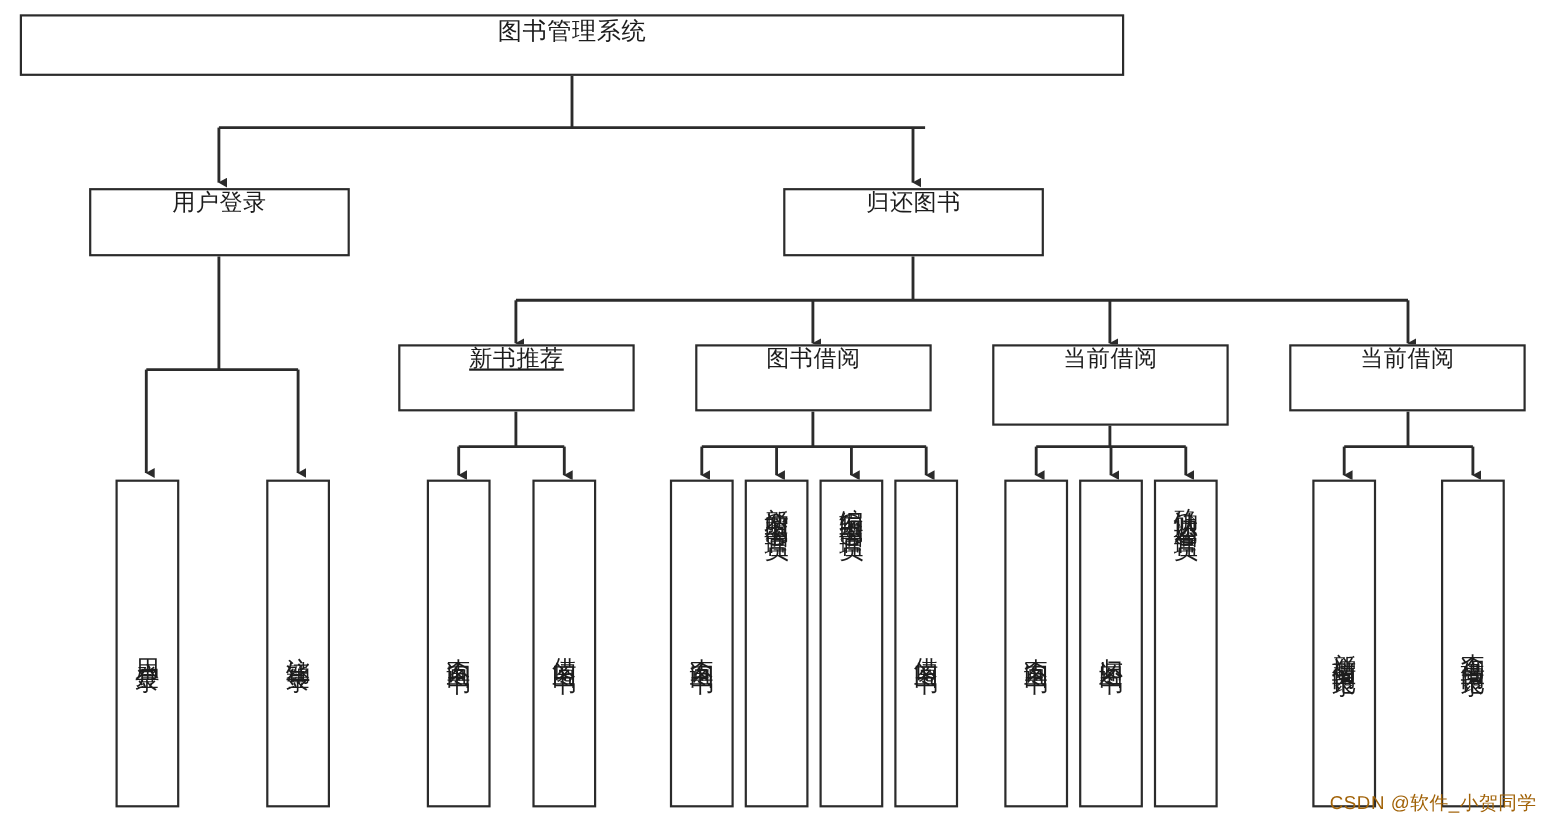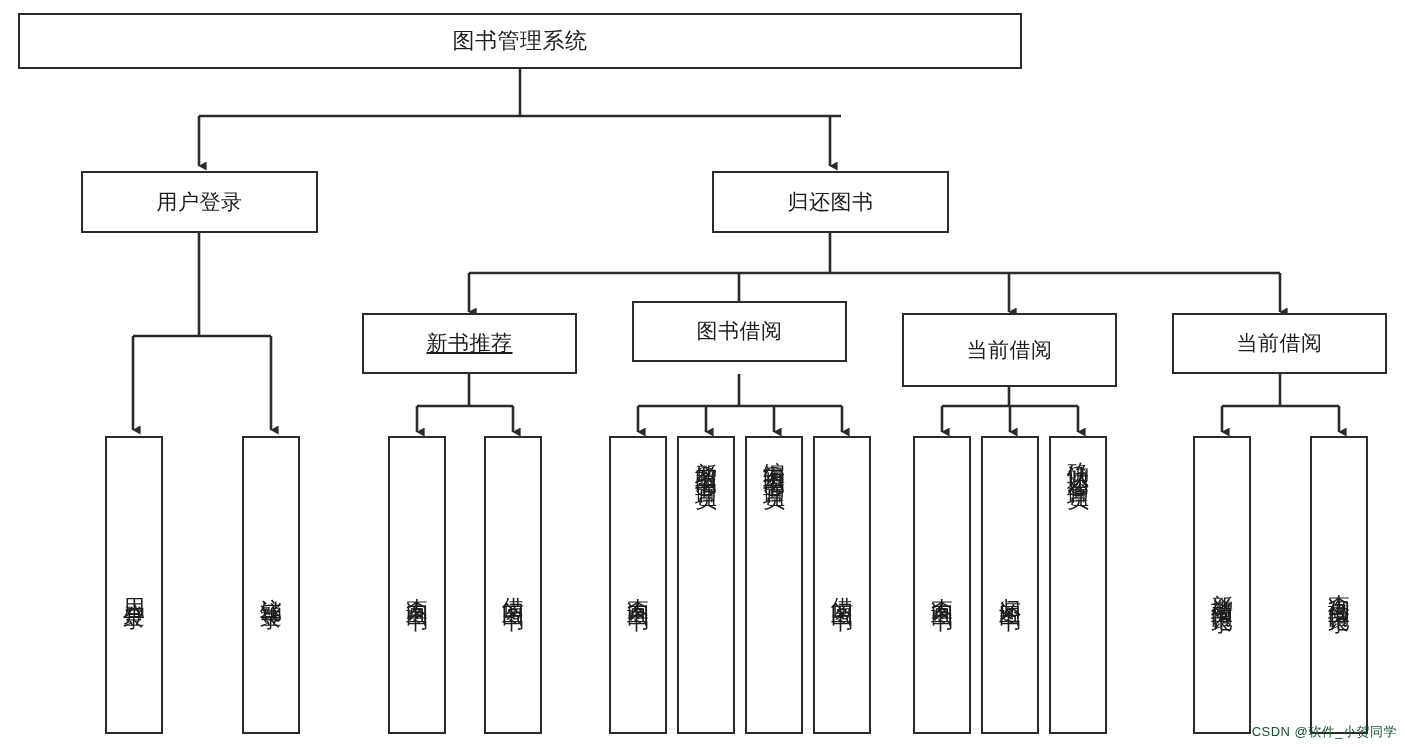--- a/index.html
+++ b/index.html
@@ -26,21 +26,21 @@
     width: 1405px;
     height: 747px;
     display: block;
   }
   .node-box {
     position: absolute;
     box-sizing: border-box;
     background: #ffffff;
     border: 2px solid #2b2b2b;
     display: flex;
-    align-items: center;
+    align-items: flex-start;
     justify-content: center;
     color: #1c1c1c;
   }
   .node-label {
     display: block;
     text-align: center;
     line-height: 1.18;
     letter-spacing: 0.5px;
     white-space: nowrap;
   }
@@ -64,22 +64,22 @@
     white-space: nowrap;
   }
   .vert-box.mid .node-label {
     margin-top: auto;
     margin-bottom: auto;
   }
   .watermark {
     position: absolute;
     right: 8px;
     bottom: 6px;
-    font-size: 13px;
-    color: #14532d;
+    font-size: 17px;
+    color: #a16207;
     letter-spacing: 0.5px;
     white-space: nowrap;
     pointer-events: none;
   }
 </style>
 </head>
 <body>
 
 <div id="diagram-root">
 
@@ -154,21 +154,21 @@
   </div>
 
   <div class="node-box horiz" style="left:712px; top:171px; width:237px; height:62px;">
     <span class="node-label">归还图书</span>
   </div>
 
   <div class="node-box horiz" style="left:362px; top:313px; width:215px; height:61px;text-decoration:underline;">
     <span class="node-label">新书推荐</span>
   </div>
 
-  <div class="node-box horiz" style="left:632px; top:301px; width:215px; height:61px;">
+  <div class="node-box horiz" style="left:632px; top:313px; width:215px; height:61px;">
     <span class="node-label">图书借阅</span>
   </div>
 
   <div class="node-box horiz" style="left:902px; top:313px; width:215px; height:74px;">
     <span class="node-label">当前借阅</span>
   </div>
 
   <div class="node-box horiz" style="left:1172px; top:313px; width:215px; height:61px;">
     <span class="node-label">当前借阅</span>
   </div>

